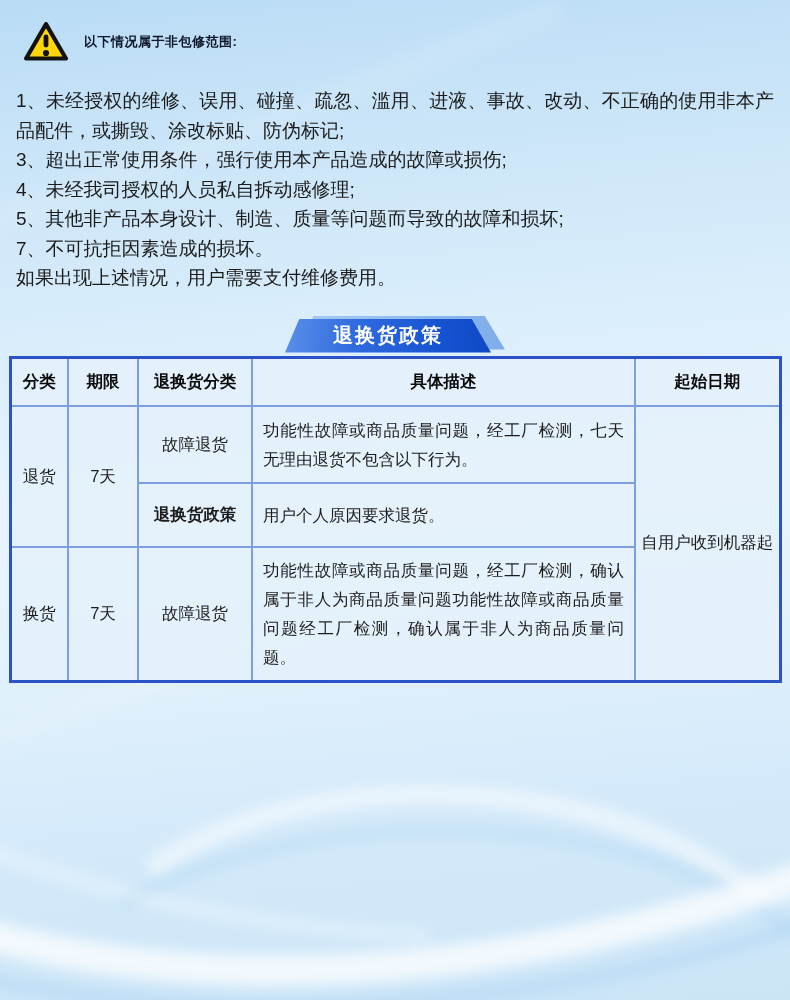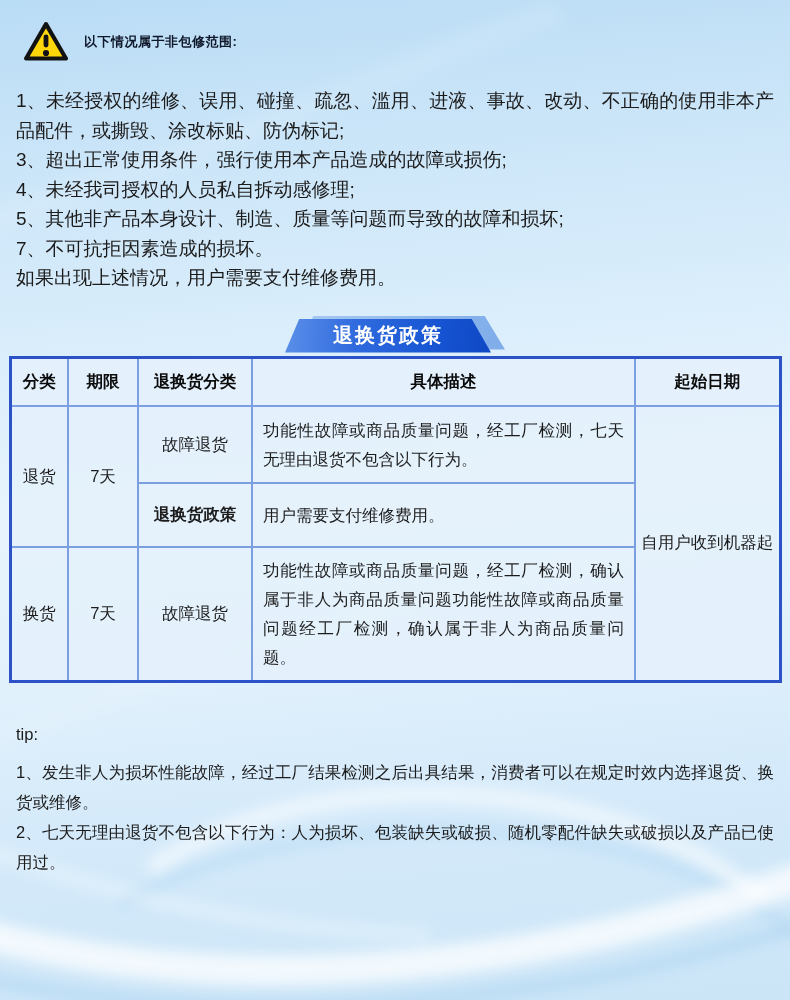--- a/index.html
+++ b/index.html
@@ -125,30 +125,25 @@
     </tr>
     <tr class="r1">
       <td class="col-c" rowspan="2">退货</td>
       <td class="col-c" rowspan="2">7天</td>
       <td class="col-l">故障退货</td>
       <td class="desc">功能性故障或商品质量问题，经工厂检测，七天无理由退货不包含以下行为。</td>
       <td class="col-c" rowspan="3" style="padding:6px 4px;">自用户收到机器起</td>
     </tr>
     <tr class="r2">
       <td class="col-l bold">退换货政策</td>
-      <td class="desc">用户需要支付维修费用。</td>
+      <td class="desc">用户个人原因要求退货。</td>
     </tr>
     <tr class="r3">
       <td class="col-c">换货</td>
       <td class="col-c">7天</td>
       <td class="col-l">故障退货</td>
       <td class="desc">功能性故障或商品质量问题，经工厂检测，确认属于非人为商品质量问题功能性故障或商品质量问题经工厂检测，确认属于非人为商品质量问题。</td>
     </tr>
   </tbody>
     </table>
 
-  <div class="tips">
-    <p class="tip-label">tip:</p>
-    <p>1、发生非人为损坏性能故障，经过工厂结果检测之后出具结果，消费者可以在规定时效内选择退货、换货或维修。</p>
-    <p>2、七天无理由退货不包含以下行为：人为损坏、包装缺失或破损、随机零配件缺失或破损以及产品已使用过。</p>
-  </div>
 
 </div>
 
 </body></html>

